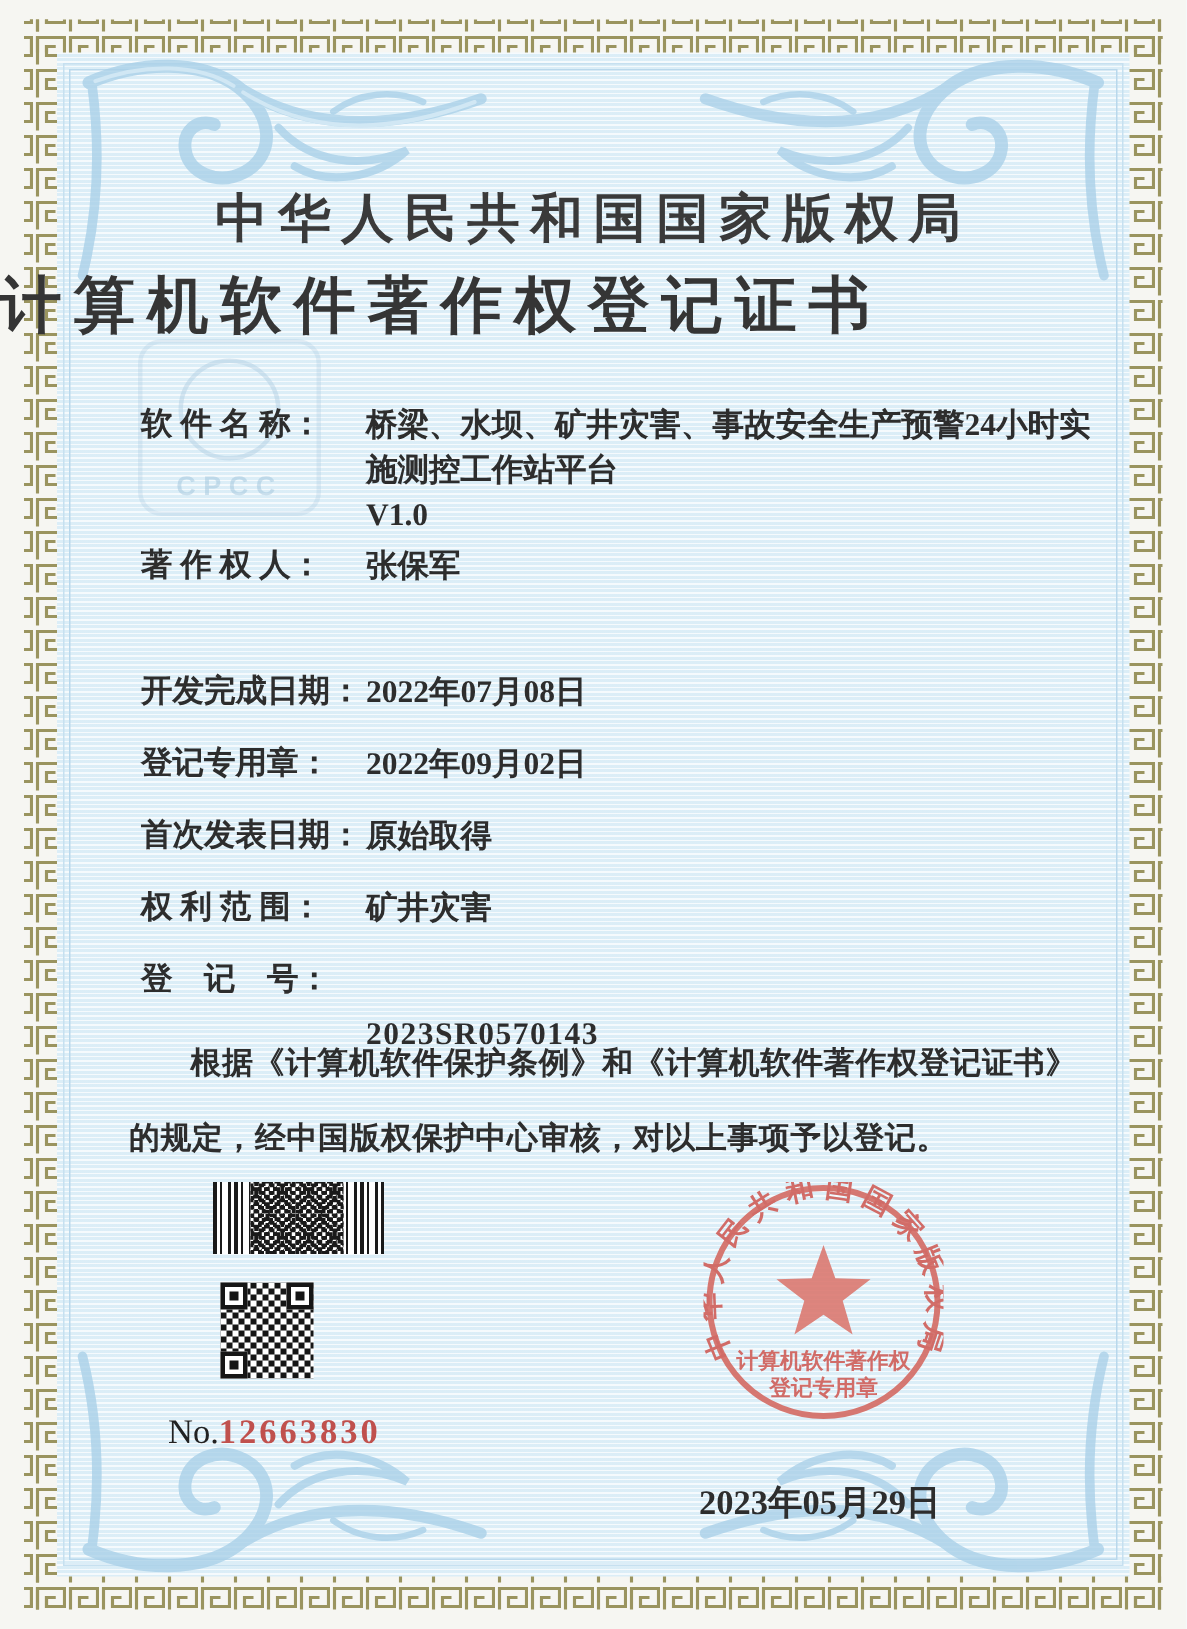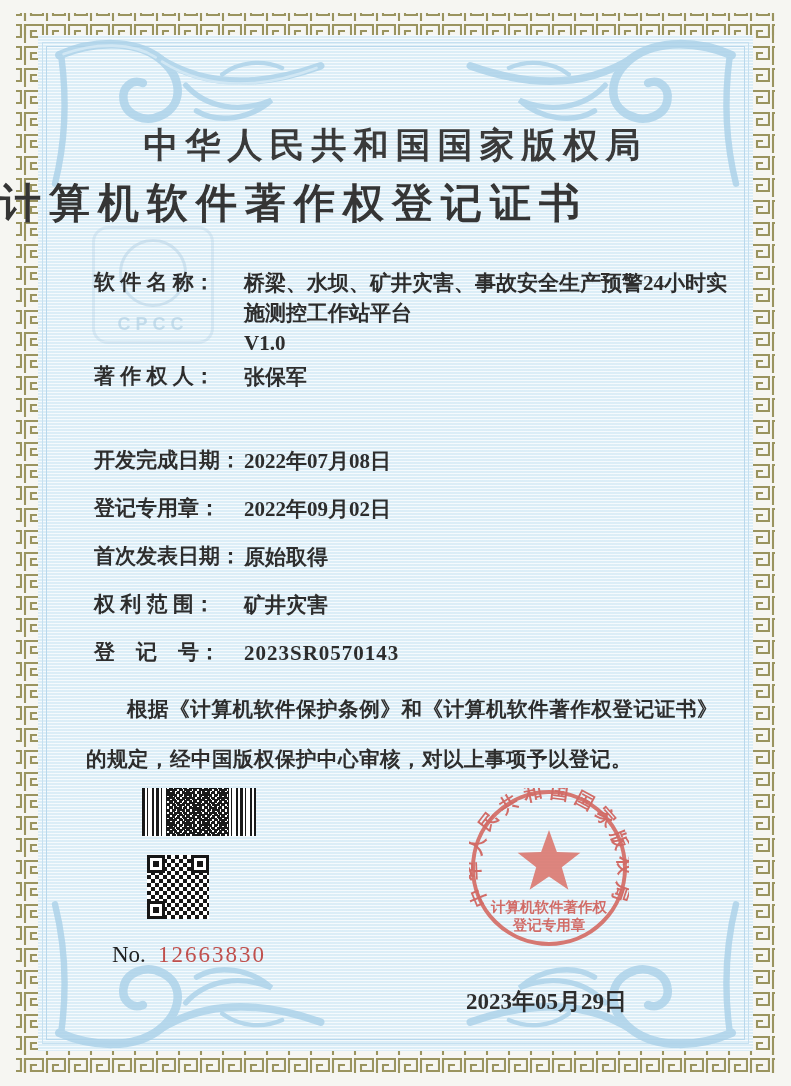--- a/index.html
+++ b/index.html
@@ -60,21 +60,21 @@
   .row{position:absolute;left:88px;font-size:21px;font-weight:600;color:#2d2d2d;}
   .row .lbl{position:absolute;left:6px;top:0;width:150px;white-space:pre;}
   .row .val{position:absolute;left:156px;top:0;width:492px;white-space:pre-line;line-height:30px;}
   .r-software{top:268px;}
   .r-owner{top:362px;}
   .r-dev{top:446px;}
   .r-pub{top:494px;}
   .r-acq{top:542px;}
   .r-scope{top:590px;}
   .r-reg{top:638px;}
-  .r-reg .val{font-family:"Liberation Serif","DejaVu Serif",serif;letter-spacing:1px;}
+  .r-reg .val{font-family:"Liberation Serif","DejaVu Serif",serif;letter-spacing:1px;margin-top:36px;}
   
   .statement{
     position:absolute;left:86px;top:684px;width:632px;
     font-size:20.5px;font-weight:600;line-height:50px;
     text-indent:2em;text-align:justify;color:#2d2d2d;letter-spacing:.5px;
   }
   
   .barcode{
     position:absolute;left:142px;top:788px;width:114px;height:48px;background:#fff;
     background-image:repeating-linear-gradient(90deg,#1a1a1a 0 3px,#fff 3px 5px,#1a1a1a 5px 6px,#fff 6px 10px,#1a1a1a 10px 12px,#fff 12px 14px);
@@ -92,21 +92,21 @@
     background-image:repeating-conic-gradient(#161616 0 25%,#ffffff 0 50%);
     background-size:8px 8px;
   }
   .qr .finder{position:absolute;width:12px;height:12px;border:3px solid #161616;background:#fff;}
   .qr .finder::after{content:"";position:absolute;left:3px;top:3px;width:6px;height:6px;background:#161616;}
   .qr .f-tl{left:0;top:0;} .qr .f-tr{right:0;top:0;} .qr .f-bl{left:0;bottom:0;}
   
   .seal{position:absolute;left:469px;top:788px;width:160px;height:164px;opacity:.88;}
   
   .no-line{position:absolute;left:112px;top:942px;font-size:23px;color:#222;}
-  .no-line .num{color:#c0504d;letter-spacing:2px;margin-left:12px;font-weight:400;}
+  .no-line .num{color:#c0504d;letter-spacing:2px;font-weight:700;}
   .issue-date{position:absolute;left:466px;top:986px;font-size:23px;font-weight:600;color:#2d2d2d;}
 </style>
 </head>
 <body>
 
 <div class="page">
 
   <div class="field-bg"></div>
 
   <svg class="meander" width="791" height="1086" aria-hidden="true">

